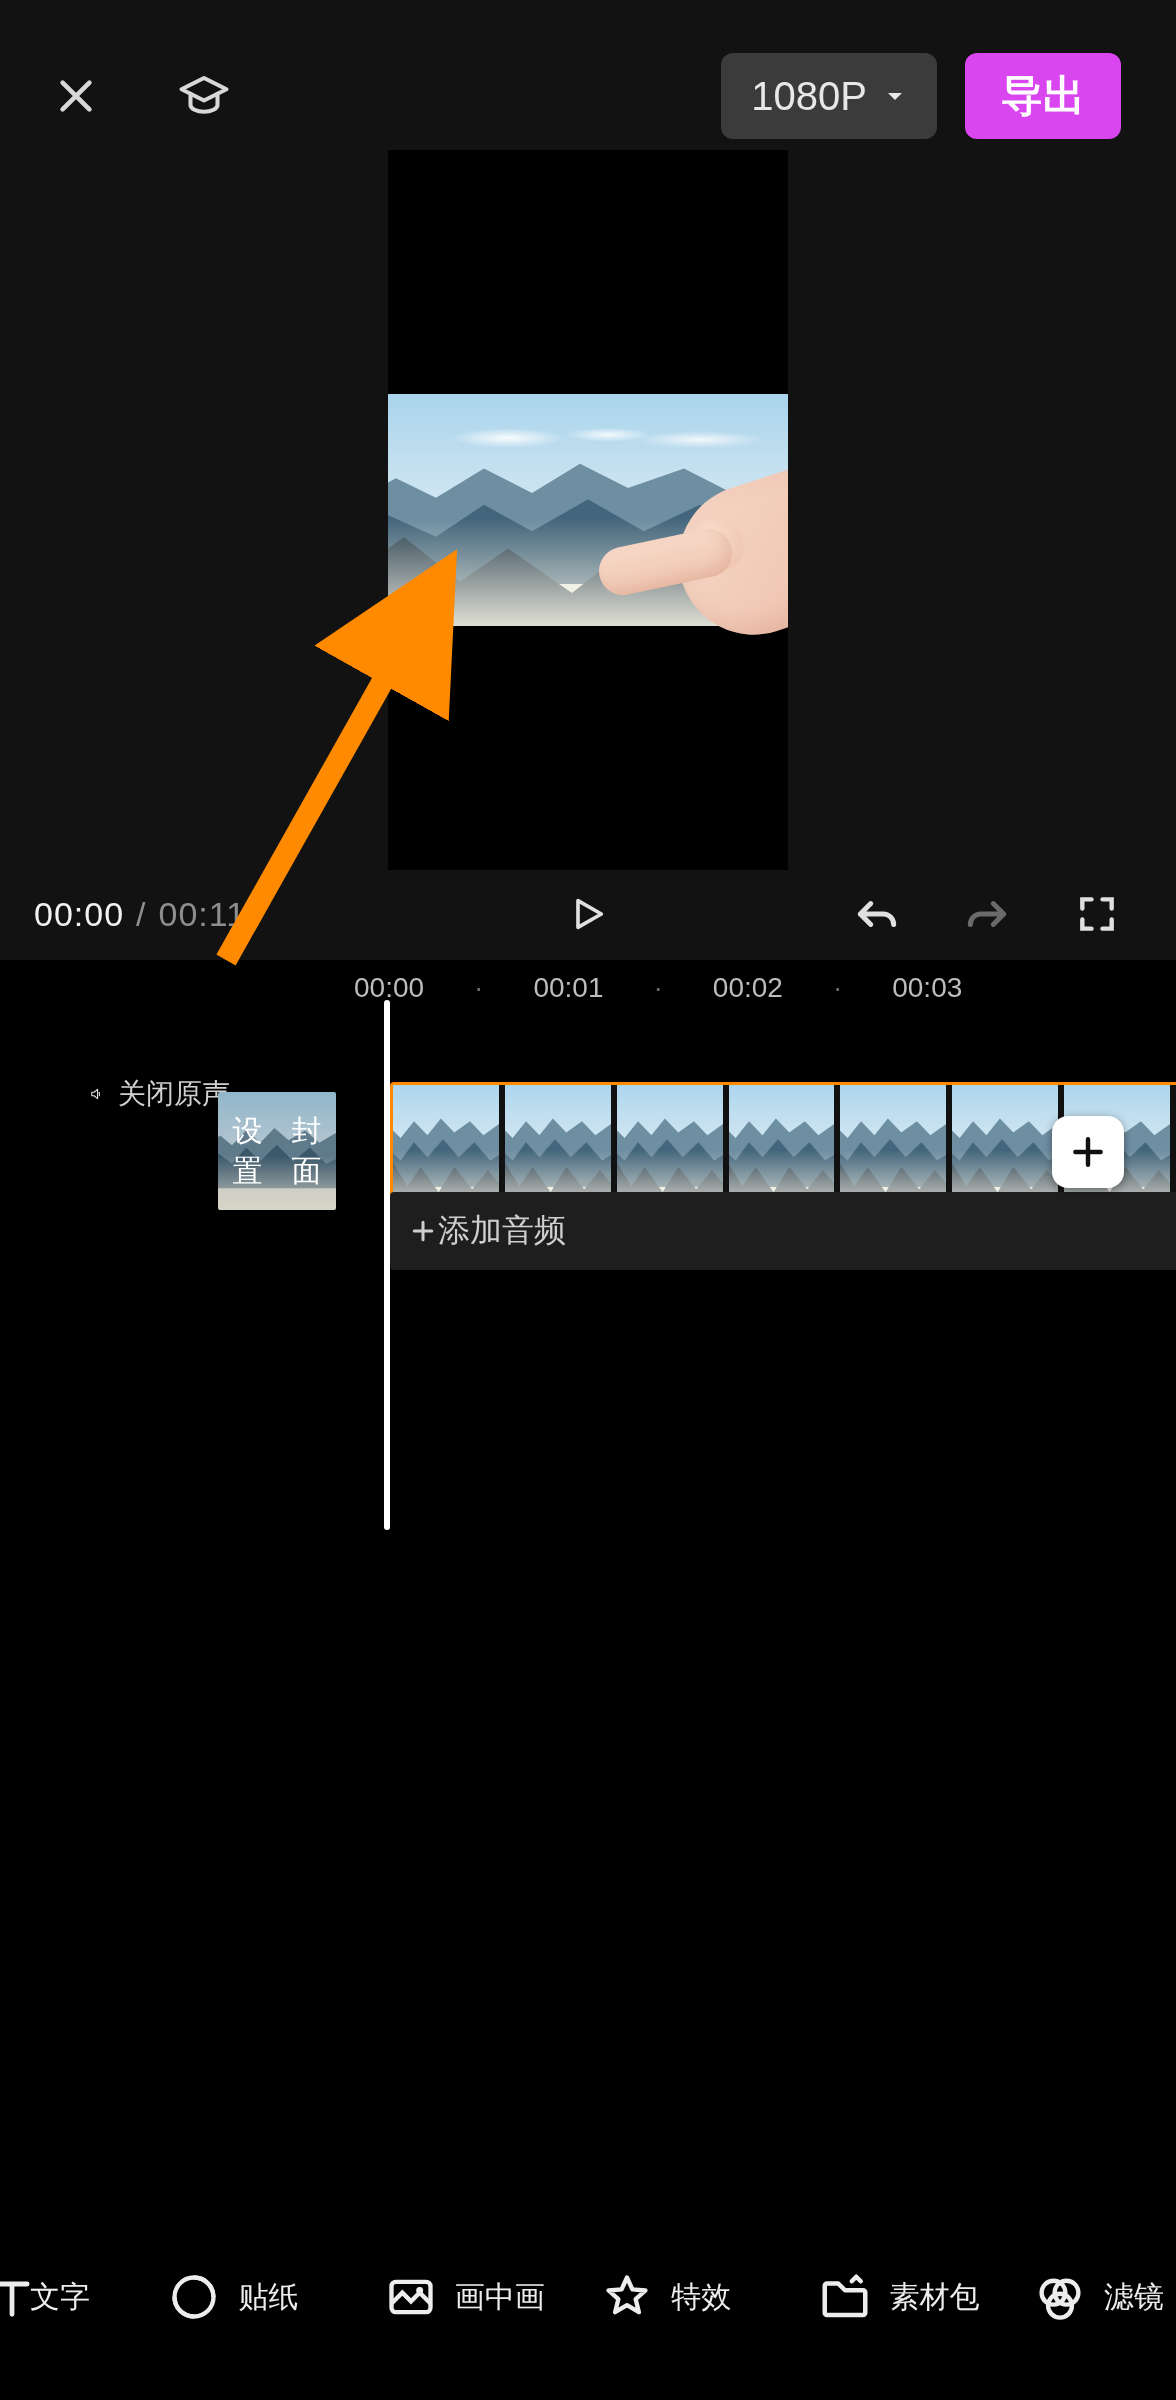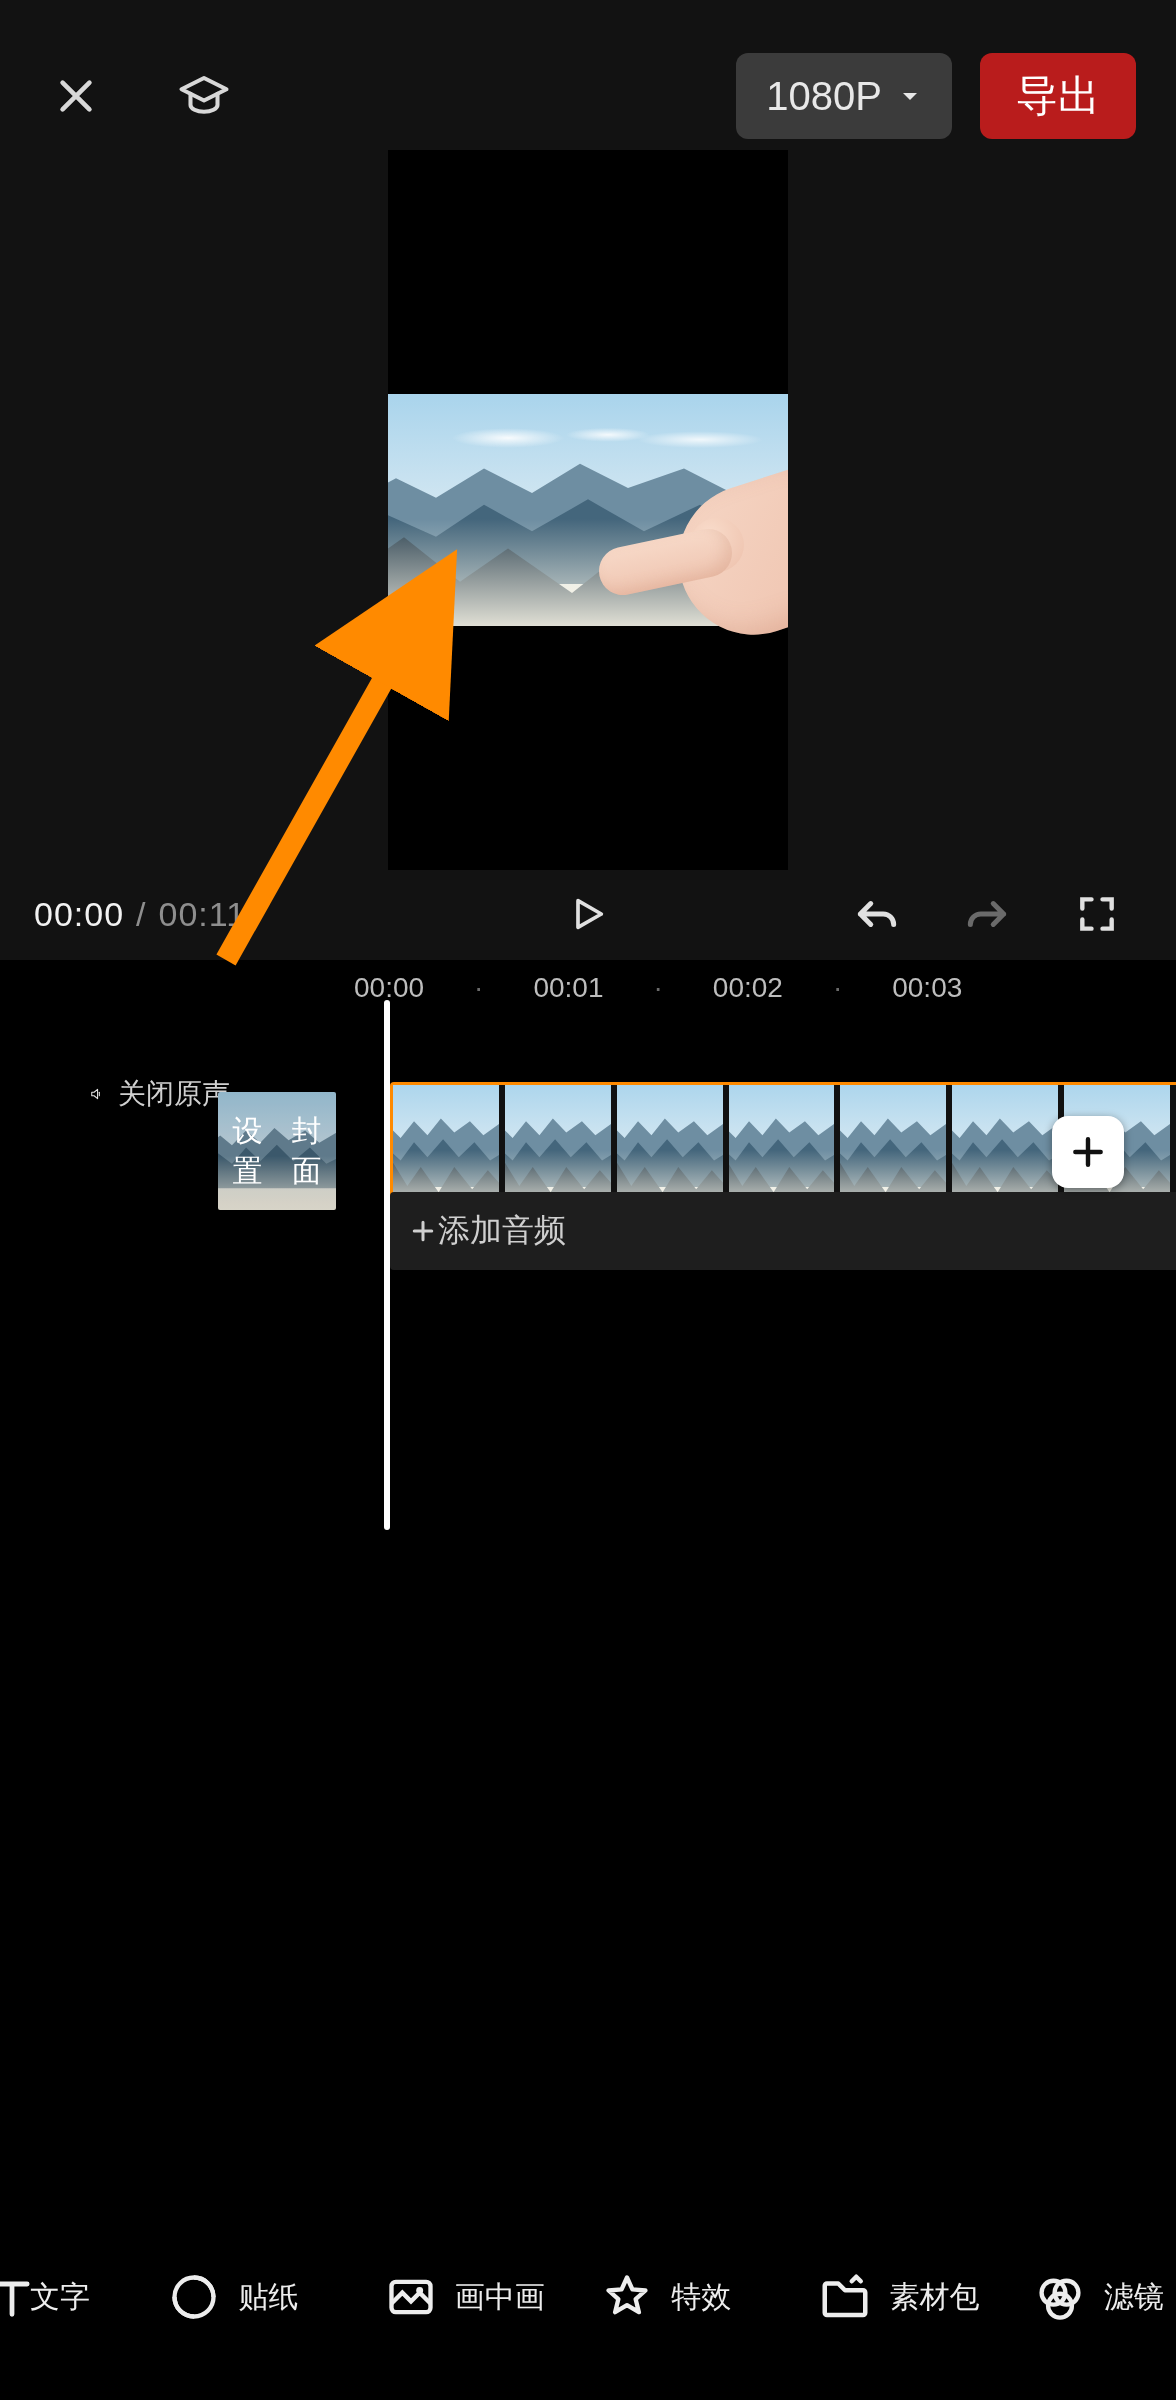--- a/index.html
+++ b/index.html
@@ -1,24 +1,24 @@
 <!DOCTYPE html>
 <html><head>
 <meta charset="utf-8">
 <style>
   * { margin: 0; padding: 0; box-sizing: border-box; -webkit-tap-highlight-color: transparent; }
   html, body { width: 1176px; height: 2400px; background: #121212; color: #fff; font-family: -apple-system, "PingFang SC", "Helvetica Neue", Arial, sans-serif; overflow: hidden; }
   .root { position: relative; width: 1176px; height: 2400px; }
 
   
-  .topbar { position: absolute; left: 0; right: 0; top: 48px; height: 96px; display: flex; align-items: center; justify-content: space-between; padding: 0 40px; }
+  .topbar { position: absolute; left: 0; right: 15px; top: 48px; height: 96px; display: flex; align-items: center; justify-content: space-between; padding: 0 40px; }
   .topbar-left { display: flex; align-items: center; gap: 56px; }
   .icon-hit { width: 72px; height: 72px; display: flex; align-items: center; justify-content: center; color: #d8d8d8; }
   .reso-btn { background: #3b3b3b; border-radius: 12px; height: 86px; padding: 0 30px; display: flex; align-items: center; gap: 16px; color: #e8e8e8; font-size: 40px; font-weight: 500; }
-  .export-btn { background: #b91c1c; border-radius: 12px; height: 86px; padding: 0 36px; display: flex; align-items: center; color: #fff; font-size: 42px; font-weight: 400; }
+  .export-btn { background: #d946ef; border-radius: 12px; height: 86px; padding: 0 36px; display: flex; align-items: center; color: #fff; font-size: 42px; font-weight: 700; }
   .topbar-right { display: flex; align-items: center; gap: 28px; }
 
   
   .preview { position: absolute; left: 50%; top: 150px; width: 400px; height: 720px; transform: translateX(-50%); background: #000; overflow: hidden; }
   .preview-img { position: absolute; left: 0; width: 400px; top: 244px; height: 232px; }
 
   
   .scene { position: relative; width: 100%; height: 100%; background: linear-gradient(to bottom, #a9d4ec 0%, #cfe5f1 45%, #e8e6dd 100%); overflow: hidden; }
   .clouds { position: absolute; left: 0; right: 0; top: 12%; height: 14%; background:
     radial-gradient(ellipse 80px 14px at 30% 50%, rgba(255,255,255,.9), rgba(255,255,255,0) 70%),

